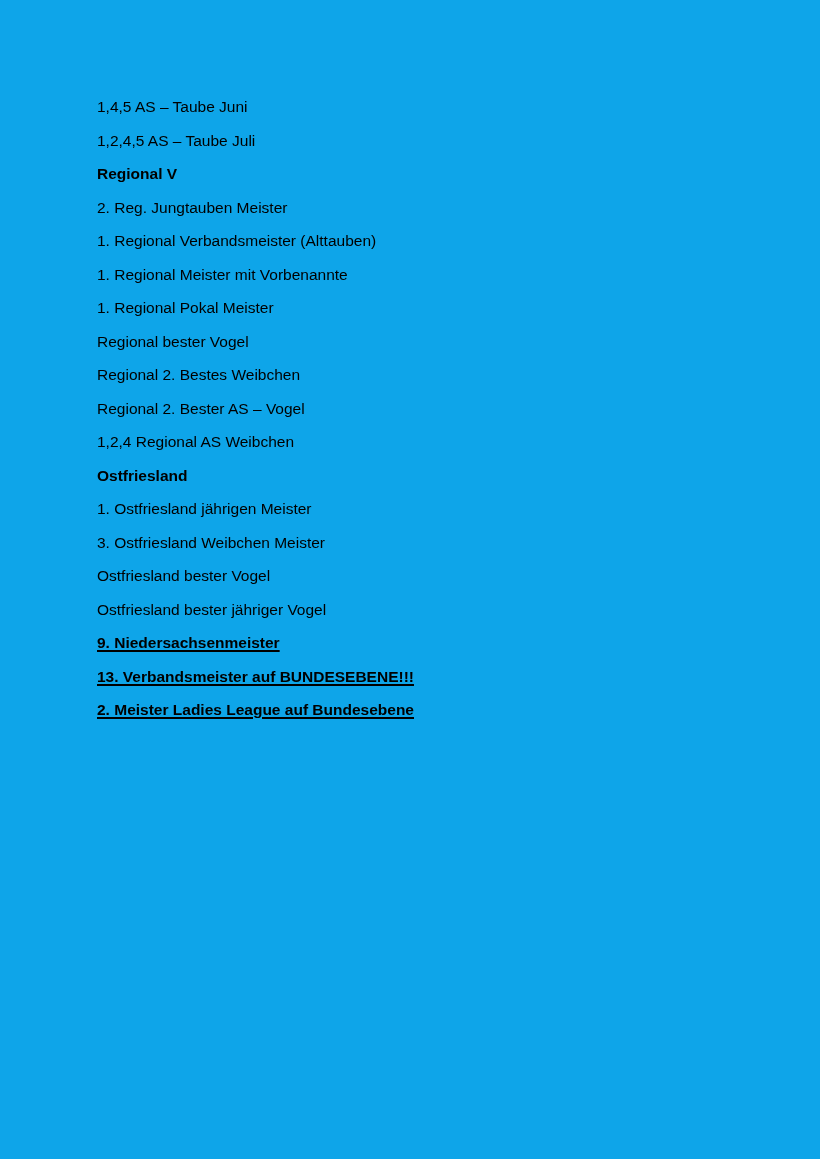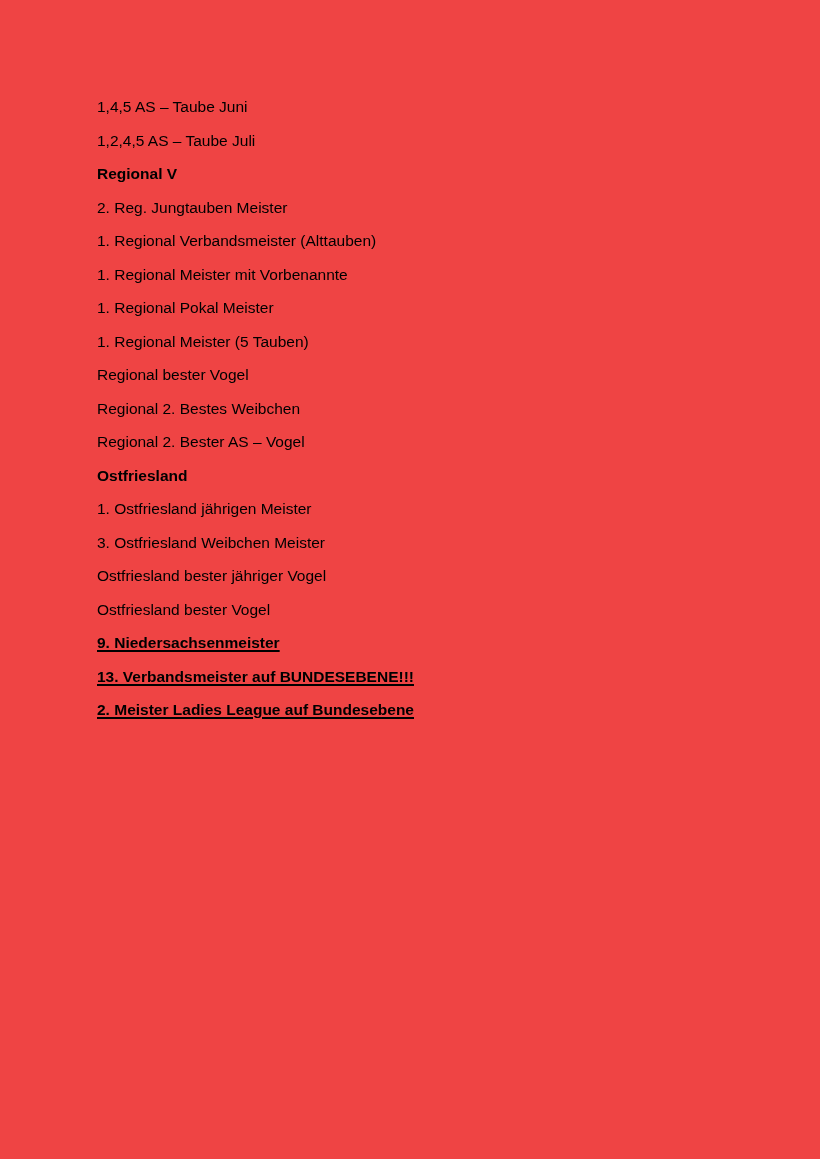--- a/index.html
+++ b/index.html
@@ -4,21 +4,21 @@
 <style>
   html, body {
     margin: 0;
     padding: 0;
     background: #ffffff;
   }
   .page {
     position: relative;
     width: 820px;
     height: 1159px;
-    background: #ef4444;
+    background: #0ea5e9;
     box-sizing: border-box;
     padding: 97px 60px 0 97px;
     font-family: "Liberation Sans", "DejaVu Sans", sans-serif;
     color: #000000;
     overflow: hidden;
   }
   .doc-line {
     font-size: 15.5px;
     line-height: 19px;
     margin: 0 0 14.5px 0;
@@ -39,25 +39,25 @@
 <body>
 
 <div class="page">
   <p class="doc-line">1,4,5 AS – Taube Juni</p>
   <p class="doc-line">1,2,4,5 AS – Taube Juli</p>
   <p class="doc-line bold">Regional V</p>
   <p class="doc-line">2. Reg. Jungtauben Meister</p>
   <p class="doc-line">1. Regional Verbandsmeister (Alttauben)</p>
   <p class="doc-line">1. Regional Meister mit Vorbenannte</p>
   <p class="doc-line">1. Regional Pokal Meister</p>
-  <p class="doc-line">1. Regional Meister (5 Tauben)</p>
   <p class="doc-line">Regional bester Vogel</p>
   <p class="doc-line">Regional 2. Bestes Weibchen</p>
   <p class="doc-line">Regional 2. Bester AS – Vogel</p>
+  <p class="doc-line">1,2,4 Regional AS Weibchen</p>
   <p class="doc-line bold">Ostfriesland</p>
   <p class="doc-line">1. Ostfriesland jährigen Meister</p>
   <p class="doc-line">3. Ostfriesland Weibchen Meister</p>
+  <p class="doc-line">Ostfriesland bester Vogel</p>
   <p class="doc-line">Ostfriesland bester jähriger Vogel</p>
-  <p class="doc-line">Ostfriesland bester Vogel</p>
   <p class="doc-line bold-underline">9. Niedersachsenmeister</p>
   <p class="doc-line bold-underline">13. Verbandsmeister auf BUNDESEBENE!!!</p>
   <p class="doc-line bold-underline">2. Meister Ladies League auf Bundesebene</p>
 </div>
 
 </body></html>

